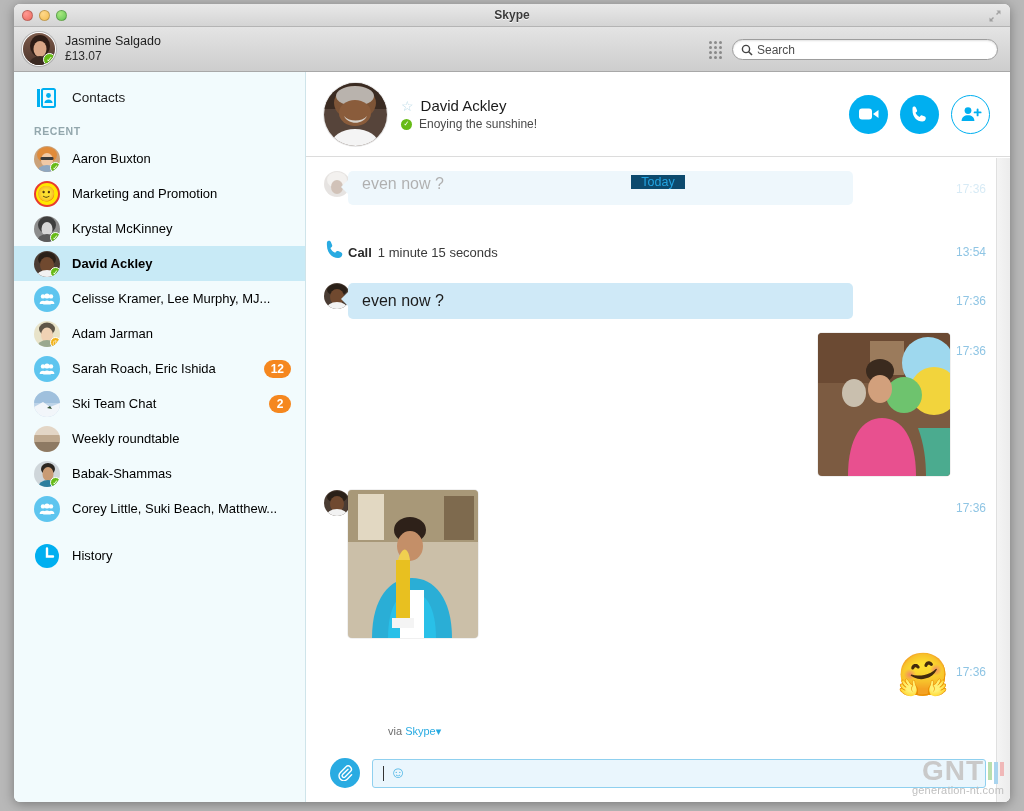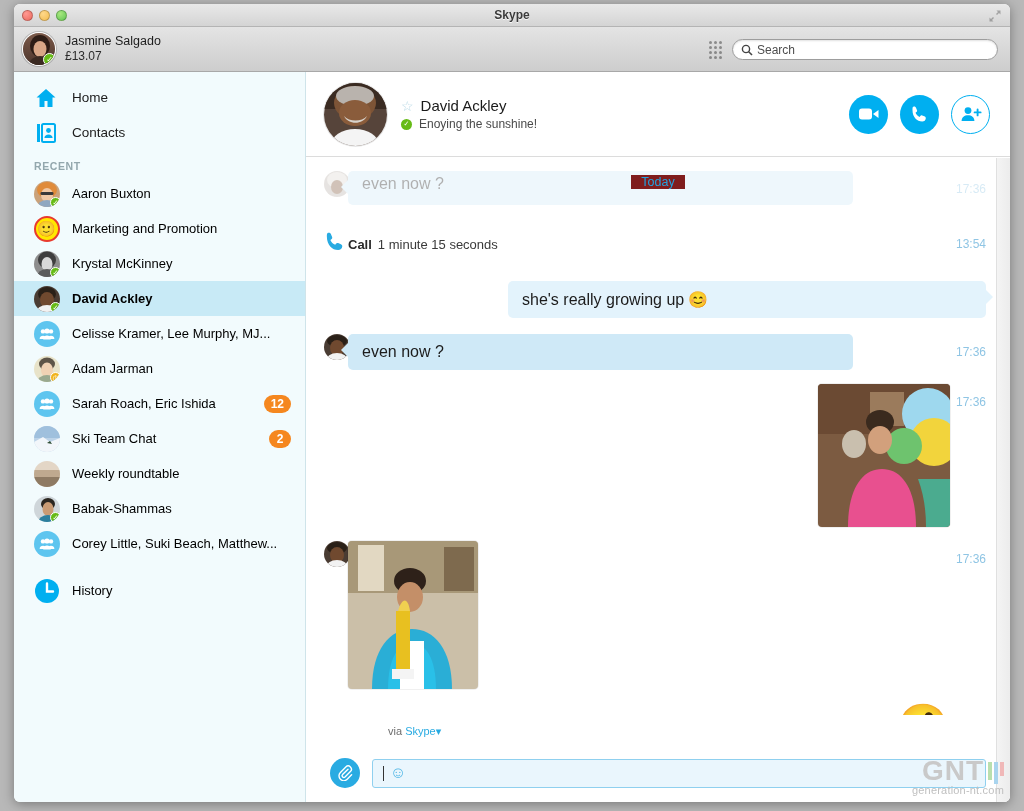--- a/index.html
+++ b/index.html
@@ -184,21 +184,21 @@
   .bub.out { background: #e3f3fc; margin-left: auto; }
   .bub.out::after {
     content: ''; position: absolute; right: -7px; top: 9px;
     border: 7px solid transparent; border-left-color: #e3f3fc; border-right: 0;
   }
   .time { font-size: 12px; color: #8fc5e4; padding-top: 11px; }
   .divider-wrap {
     position: relative; height: 34px;
     display: flex; align-items: center; justify-content: center;
   }
-  .divider-lbl { font-size: 12.5px; color: #23a3e0; background: #7f1d1d; padding: 0 10px; position: relative; z-index: 2; }
+  .divider-lbl { font-size: 12.5px; color: #23a3e0; background: #0c4a6e; padding: 0 10px; position: relative; z-index: 2; }
   .ghost-row { position: absolute; left: 0; right: 0; top: 6px; opacity: .35; }
   .call-row { display: flex; align-items: center; padding: 0 24px 0 42px; position: relative; height: 30px; }
   .call-lbl { font-size: 13px; color: #2a2a2a; font-weight: bold; }
   .call-dur { font-size: 13px; color: #3a3a3a; margin-left: 6px; }
   .photo {
     border-radius: 4px; overflow: hidden; position: relative;
     background: #ddd; box-shadow: 0 0 0 1px rgba(0,0,0,.06);
   }
   .photo.in::before {
     content: ''; position: absolute; left: -7px; top: 9px;
@@ -303,28 +303,20 @@
         </svg>
         <span class="search-ph">Search</span>
       </div>
     </div>
   </div>
 
   <div class="body">
 
     <div class="sidebar">
 
-      <div class="nav-item">
-        <span class="nav-ico">
-          <svg width="22" height="20" viewBox="0 0 22 20">
-              <path d="M11 1 1.5 9.5h3V19h5v-6h3v6h5V9.5h3z" fill="#00aff0"></path>
-            </svg>
-        </span>
-        <span class="lbl">Home</span>
-      </div>
 
       <div class="nav-item">
         <span class="nav-ico">
           <svg width="20" height="20" viewBox="0 0 20 20">
             <rect x="1" y="1" width="3" height="18" fill="#00aff0"></rect>
             <rect x="6" y="1" width="13" height="18" rx="1.5" fill="none" stroke="#00aff0" stroke-width="2"></rect>
             <circle cx="12.5" cy="7.5" r="2.4" fill="#00aff0"></circle>
             <path d="M8.4 15c0-2.3 1.9-3.6 4.1-3.6s4.1 1.3 4.1 3.6z" fill="#00aff0"></path>
           </svg>
         </span>
@@ -540,34 +532,31 @@
                   <ellipse cx="13" cy="16" rx="6" ry="7" fill="#7d5436"></ellipse>
                 </svg>
               </span>
               <div class="bub in" style="width:505px;padding-top:4px;padding-bottom:12px">even now ?</div>
               <span class="time" style="margin-left:auto">17:36</span>
             </div>
           </div>
           <span class="divider-lbl">Today</span>
         </div>
 
-        <div class="call-row" style="margin-top:30px">
+        <div class="call-row" style="margin-top:38px">
           <span style="position:absolute;left:18px;top:2px">
             <svg width="22" height="22" viewBox="0 0 19 19">
               <path d="M4.2 1.6c1 0 1.6.5 2 1.6l.8 2c.3.8.1 1.4-.6 1.9l-.9.6c.7 1.8 2.4 3.5 4.2 4.2l.6-.9c.5-.7 1.1-.9 1.9-.6l2 .8c1.1.4 1.6 1 1.6 2 0 2-1.7 3.3-3.6 3.3C7 16.5 2.5 12 2.5 5.2 2.5 3.3 2.3 1.6 4.2 1.6z" fill="#29abe2"></path>
             </svg>
           </span>
           <span class="call-lbl">Call</span>
           <span class="call-dur">1 minute 15 seconds</span>
           <span class="time" style="margin-left:auto;padding-top:0">13:54</span>
         </div>
 
-        <div class="msg-row" style="margin-top:22px">
-          <div class="bub out" style="width:478px">she's really growing up 😊</div>
-        </div>
 
         <div class="msg-row" style="margin-top:16px">
           <span class="row-av">
             <svg width="26" height="26" viewBox="0 0 26 26">
                 <rect width="26" height="26" fill="#4a3c33"></rect>
               <ellipse cx="13" cy="7" rx="10" ry="6" fill="#2a2018"></ellipse>
               <ellipse cx="13" cy="14" rx="7" ry="8" fill="#70492f"></ellipse>
               <ellipse cx="13" cy="27" rx="11" ry="8" fill="#f2f2f2"></ellipse>
             </svg>
           </span>

